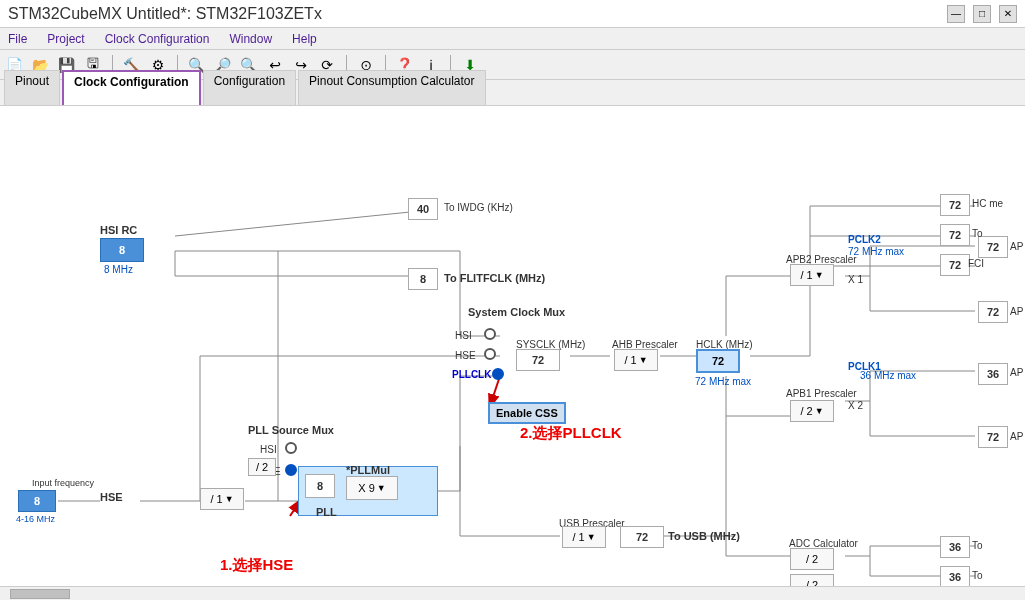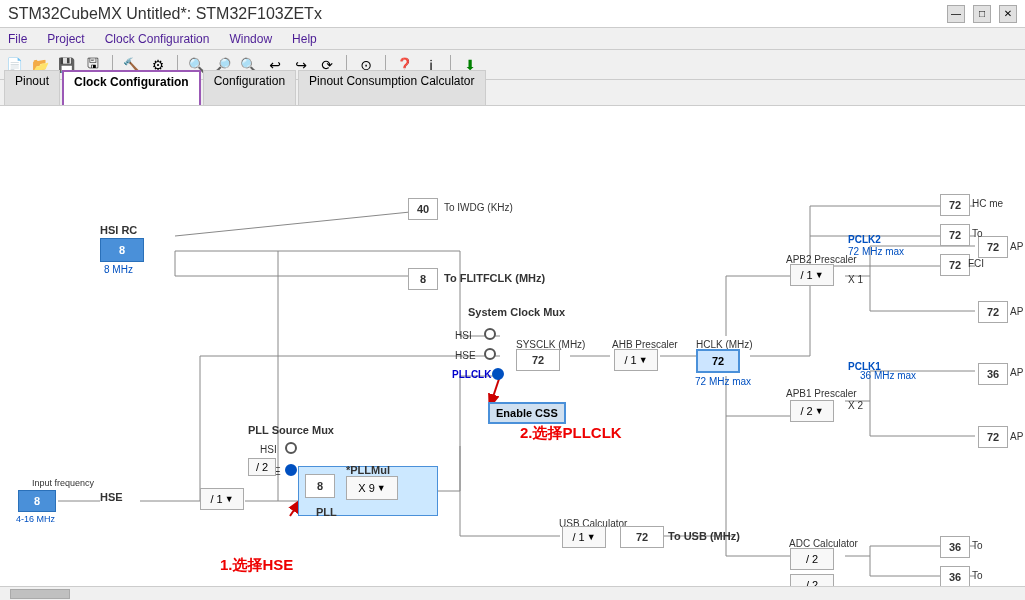--- a/index.html
+++ b/index.html
@@ -518,21 +518,21 @@
   <div class="clk-label" style="left:972px;top:434px;font-size:10px;">To</div>
 
   <div class="prescaler-box" style="left:790px;top:468px;width:44px;height:22px;">
     <span>/ 2</span>
   </div>
   <div class="clk-box white-box" style="left:940px;top:460px;width:30px;height:22px;">
     <span>36</span>
   </div>
   <div class="clk-label" style="left:972px;top:464px;font-size:10px;">To</div>
 
-  <div class="clk-label" style="left:559px;top:412px;font-size:10px;">USB Calculator</div>
+  <div class="clk-label" style="left:559px;top:412px;font-size:10px;">USB Prescaler</div>
   <div class="prescaler-box dd-arrow" style="left:562px;top:420px;width:44px;height:22px;">
     <span>/ 1</span>
   </div>
   <div class="clk-box white-box" style="left:620px;top:420px;width:44px;height:22px;">
     <span>72</span>
   </div>
   <div class="clk-label bold" style="left:668px;top:424px;">To USB (MHz)</div>
 
   <div class="clk-label red-annotation" style="left:220px;top:450px;font-size:15px;">1.选择HSE</div>
 

